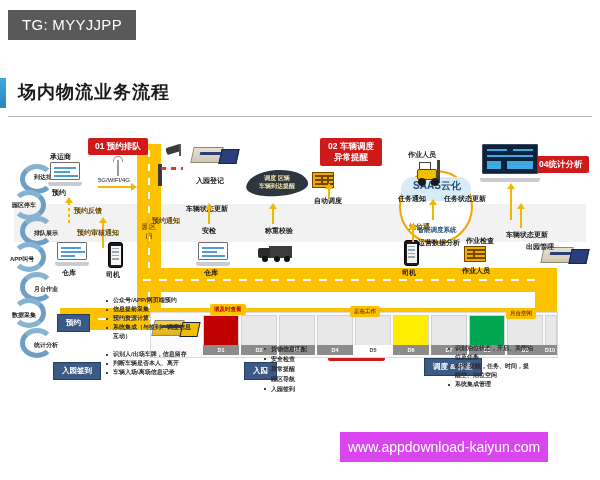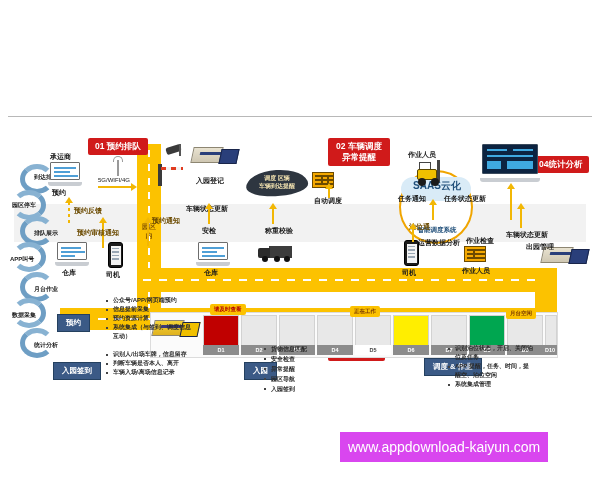--- a/index.html
+++ b/index.html
@@ -270,21 +270,26 @@
     position: absolute; left: 340px; top: 432px;
     background: #d946ef; color: #ffffff;
     font-size: 14px; padding: 7px 8px; white-space: nowrap;
   }
 </style>
 </head>
 <body>
 
 <div id="page">
 
-
+  <div class="tg-badge">TG: MYYJJPP</div>
+
+  <div class="title-bar">
+    <div class="title-accent"></div>
+    <div class="title-text">场内物流业务流程</div>
+  </div>
   <div class="title-rule"></div>
 
   <div id="canvas">
 
     <div class="grey-band"></div>
 
     <div class="arrow-col">
       <div class="arc" style="left:14px; top:0px;"></div>
       <div class="arc alt" style="left:6px;  top:26px;"></div>
       <div class="arc" style="left:14px; top:52px;"></div>
@@ -363,21 +368,21 @@
     <div class="phone" style="left:108px; top:120px;">
       <div class="ps">
           <b></b>
           <b></b>
           <b></b>
           <b></b>
         </div>
     </div>
     <div class="lbl" style="left:106px; top:148px;">司机</div>
 
-    <div class="chip-red multiline" style="left:328px; top:16px;">
+    <div class="chip-red multiline" style="left:320px; top:16px;">
       <span>02 车辆调度</span><br>
       <span>异常提醒</span>
     </div>
 
     <div class="cctv" style="left:166px; top:22px;">
       <div class="bd"></div>
         <div class="pl"></div>
     </div>
     <div class="gate" style="left:158px; top:42px;">
       <div class="post"></div>

